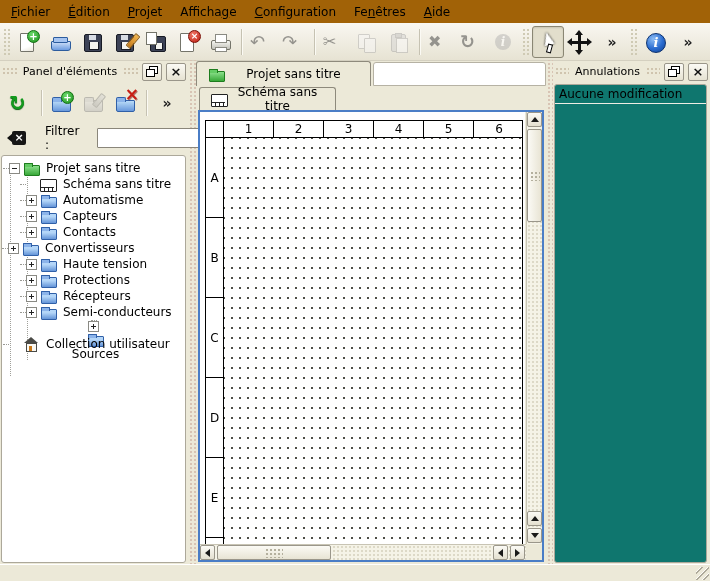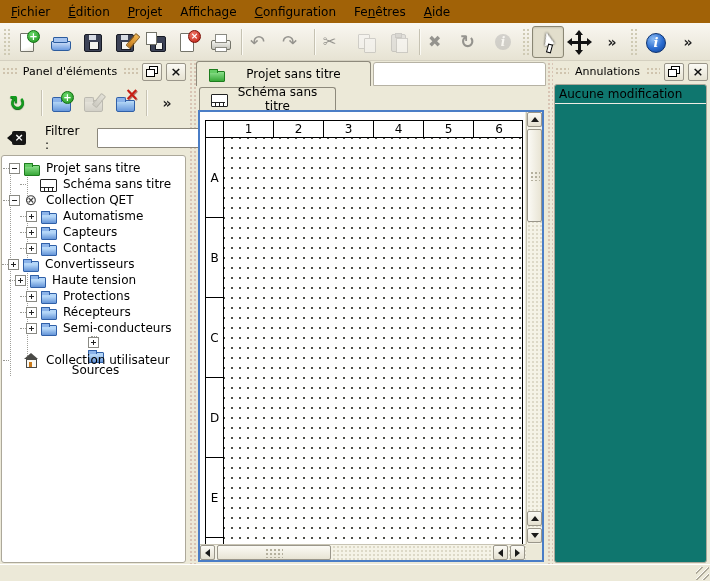--- a/index.html
+++ b/index.html
@@ -373,29 +373,20 @@
           </div>
           <div class="tree-row" style="padding-left: 18px;">
             <span class="stub"></span>
             <span class="exp none"></span>
             <span class="ti ti-schema">
               <i></i>
               <b></b>
             </span>
             <span class="lbl">Schéma sans titre</span>
           </div>
-          <div class="tree-row" style="padding-left: 1px;">
-            <span class="stub"></span>
-            <span class="exp minus"></span>
-            <span class="ti ti-qet">
-              <i></i>
-              <b></b>
-            </span>
-            <span class="lbl">Collection QET</span>
-          </div>
           <div class="tree-row" style="padding-left: 18px;">
             <span class="stub"></span>
             <span class="exp plus"></span>
             <span class="ti ti-folder-blue">
               <i></i>
               <b></b>
             </span>
             <span class="lbl">Automatisme</span>
           </div>
           <div class="tree-row" style="padding-left: 18px;">
@@ -418,21 +409,21 @@
           </div>
           <div class="tree-row" style="">
             <span class="stub"></span>
             <span class="exp plus"></span>
             <span class="ti ti-folder-blue">
               <i></i>
               <b></b>
             </span>
             <span class="lbl">Convertisseurs</span>
           </div>
-          <div class="tree-row" style="padding-left: 7px;">
+          <div class="tree-row" style="padding-left: 18px;">
             <span class="stub"></span>
             <span class="exp plus"></span>
             <span class="ti ti-folder-blue">
               <i></i>
               <b></b>
             </span>
             <span class="lbl">Haute tension</span>
           </div>
           <div class="tree-row" style="padding-left: 18px;">
             <span class="stub"></span>

